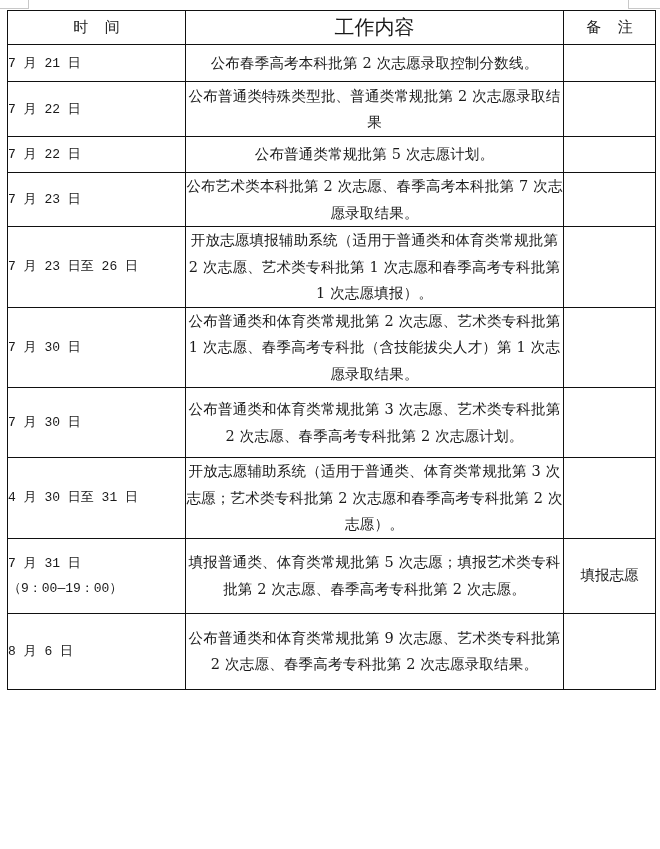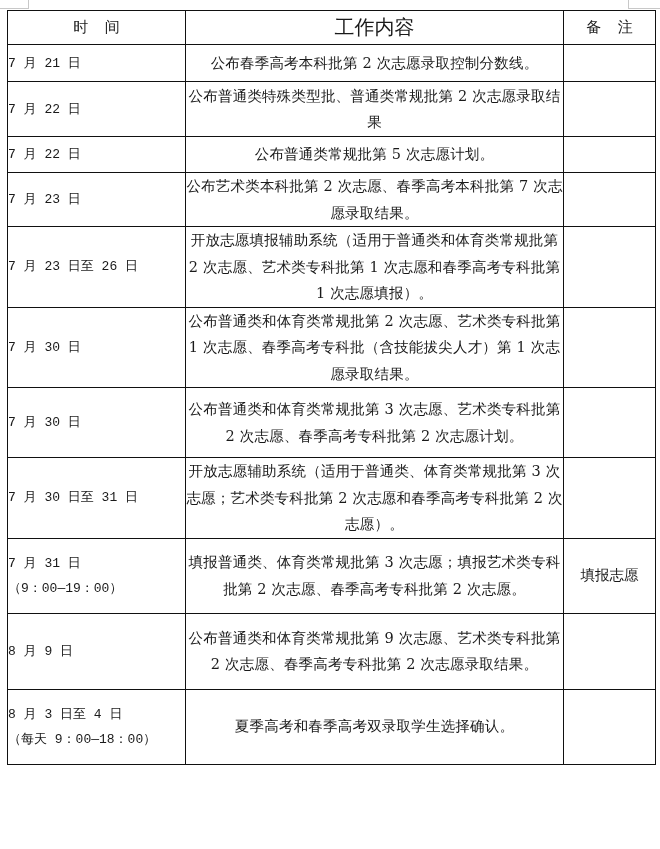--- a/index.html
+++ b/index.html
@@ -90,42 +90,34 @@
   </tr>
       <tr style="height: 70px;">
     <td class="time">
           <div>7 月 30 日</div>
         </td>
     <td class="content">公布普通类和体育类常规批第 3 次志愿、艺术类专科批第 2 次志愿、春季高考专科批第 2 次志愿计划。</td>
     <td class="note"></td>
   </tr>
       <tr style="height: 79px;">
     <td class="time">
-          <div>7 月 30 日至 31 日</div>
+          <div>4 月 30 日至 31 日</div>
         </td>
     <td class="content">开放志愿辅助系统（适用于普通类、体育类常规批第 3 次志愿；艺术类专科批第 2 次志愿和春季高考专科批第 2 次志愿）。</td>
     <td class="note"></td>
   </tr>
       <tr style="height: 75px; margin-top: 25px;">
     <td class="time">
           <div>7 月 31 日</div>
           <div>（9：00—19：00）</div>
         </td>
-    <td class="content">填报普通类、体育类常规批第 3 次志愿；填报艺术类专科批第 2 次志愿、春季高考专科批第 2 次志愿。</td>
+    <td class="content">填报普通类、体育类常规批第 5 次志愿；填报艺术类专科批第 2 次志愿、春季高考专科批第 2 次志愿。</td>
     <td class="note">填报志愿</td>
   </tr>
       <tr style="height: 76px;">
     <td class="time">
-          <div>8 月 9 日</div>
+          <div>8 月 6 日</div>
         </td>
     <td class="content">公布普通类和体育类常规批第 9 次志愿、艺术类专科批第 2 次志愿、春季高考专科批第 2 次志愿录取结果。</td>
-    <td class="note"></td>
-  </tr>
-      <tr style="height: 75px;">
-    <td class="time">
-          <div>8 月 3 日至 4 日</div>
-          <div>（每天 9：00—18：00）</div>
-        </td>
-    <td class="content">夏季高考和春季高考双录取学生选择确认。</td>
     <td class="note"></td>
   </tr>
     </tbody>
 </table>
 
 </body></html>

